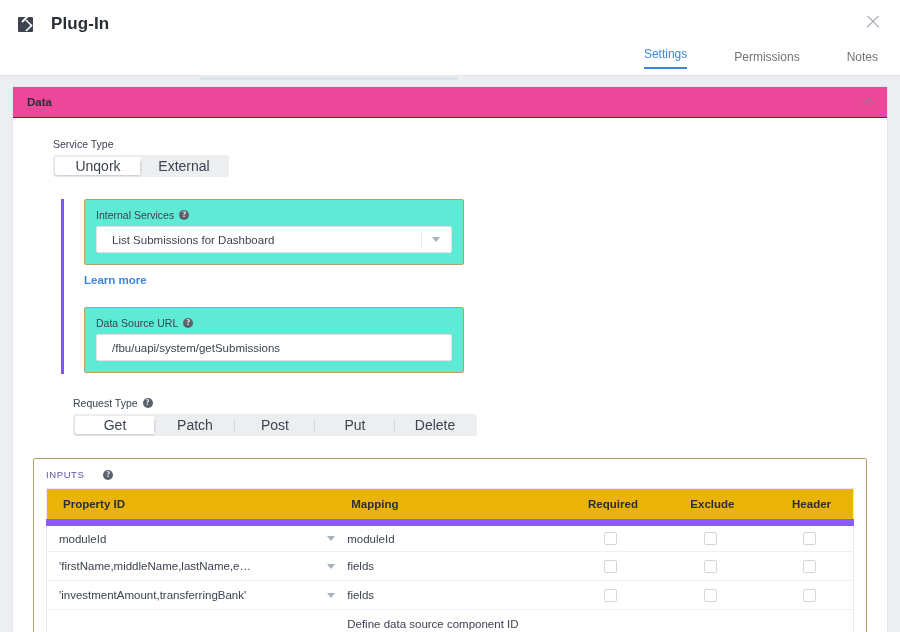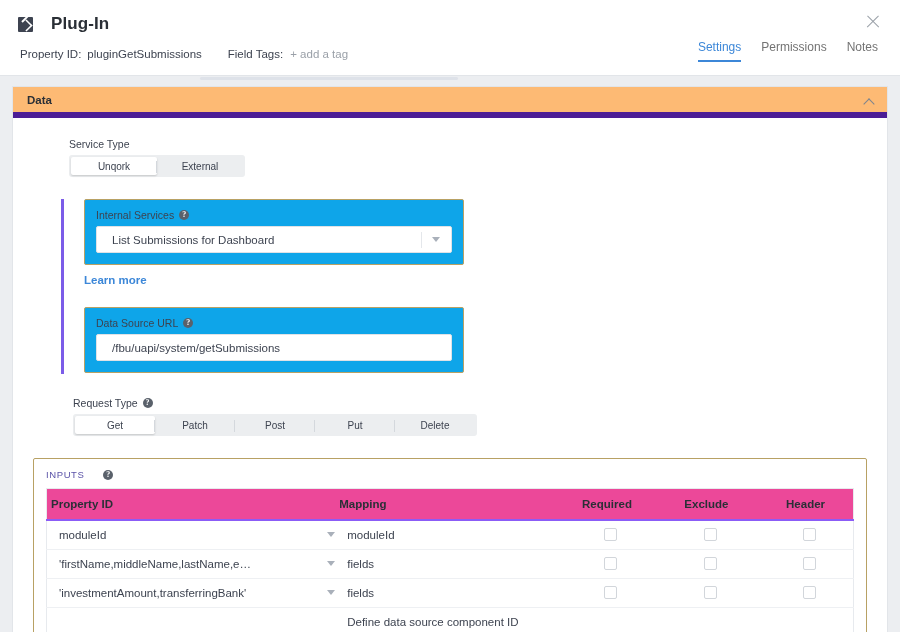--- a/index.html
+++ b/index.html
@@ -93,22 +93,22 @@
   .meta-label { color: #3d4350; }
   .meta-value { color: #3d4350; margin-left: 6px; }
   .meta-gap { width: 26px; }
   .add-tag { color: #9aa0a8; margin-left: 7px; cursor: pointer; }
 
   .tabs {
     position: absolute;
     right: 22px;
     bottom: 0;
     display: flex;
-    align-items: flex-start;
-    gap: 20px;
+    align-items: center;
+    gap: 47px;
     height: 34px;
   }
   .tab {
     font-size: 12px;
     color: #737373;
     padding-bottom: 3px;
     cursor: pointer;
     line-height: 1;
   }
   .tab.active {
@@ -137,22 +137,22 @@
   
   .data-card {
     margin: 0 12px;
     background: #ffffff;
     border: 1px solid #e2e5e9;
     min-height: 560px;
   }
 
   .data-card-header {
     height: 31px;
-    background: #fdba74;
-    border-bottom: 6px solid #4c1d95;
+    background: #ec4899;
+    border-bottom: 1px solid #4c1d95;
     display: flex;
     align-items: center;
     padding: 0 14px;
     position: relative;
   }
   .data-card-title {
     font-size: 11.5px;
     font-weight: bold;
     color: #2a2f36;
   }
@@ -195,21 +195,21 @@
 
   .seg-group {
     display: inline-flex;
     background: #eceef0;
     border-radius: 3px;
     padding: 2px;
     height: 22px;
     align-items: stretch;
   }
   .seg-btn {
-    font-size: 10px;
+    font-size: 14px;
     color: #3d4350;
     padding: 0 10px;
     display: flex;
     align-items: center;
     justify-content: center;
     cursor: pointer;
     border-radius: 2px;
     position: relative;
   }
   .seg-btn.active {
@@ -218,21 +218,21 @@
     font-weight: normal;
   }
   .seg-btn:not(.active):not(:first-child)::before {
     content: "";
     position: absolute;
     left: -1px; top: 4px;
     width: 1px; height: 12px;
     background: #d4d8dd;
   }
 
-  .service-type-wrap { padding-left: 56px; }
+  .service-type-wrap { padding-left: 40px; }
   #service-seg .seg-btn { min-width: 86px; }
 
   
   .accent-region {
     position: relative;
     margin-top: 22px;
     padding-left: 48px;
   }
   .accent-bar {
     position: absolute;
@@ -242,21 +242,21 @@
     height: 175px;
     background: #7b5ce8;
   }
 
   .gold-box {
     border: 1px solid #b8a164;
     border-radius: 2px;
     padding: 9px 11px 11px 11px;
     width: 380px;
     margin-left: 23px;
-    background: #0ea5e9;
+    background: #5eead4;
   }
 
   .input-box {
     height: 27px;
     border: 1px solid #dfe2e6;
     border-radius: 2px;
     background: #ffffff;
     display: flex;
     align-items: center;
     padding: 0 0 0 15px;
@@ -328,23 +328,23 @@
   table.inputs-table {
     width: 100%;
     border-collapse: collapse;
     border: 1px solid #e7eaee;
   }
   table.inputs-table th {
     font-size: 11.5px;
     font-weight: bold;
     color: #2a2f36;
     text-align: left;
-    padding: 9px 0 9px 4px;
-    border-bottom: 2px solid #8b5cf6;
-    background: #ec4899;
+    padding: 9px 0 9px 16px;
+    border-bottom: 7px solid #8b5cf6;
+    background: #eab308;
   }
   table.inputs-table td {
     font-size: 11.5px;
     color: #3d4350;
     padding: 0 0 0 12px;
     height: 29px;
     border-bottom: 1px solid #eef0f3;
     vertical-align: middle;
   }
   table.inputs-table tr:last-child td { border-bottom: none; }
@@ -390,27 +390,20 @@
 <body>
 
 <div class="modal-header">
   <div class="title-row">
     <span class="plugin-icon"></span>
     <span class="modal-title">Plug-In</span>
   </div>
 
   <div class="close-icon"></div>
 
-  <div class="meta-row">
-    <span class="meta-label">Property ID:</span>
-    <span class="meta-value">pluginGetSubmissions</span>
-    <span class="meta-gap"></span>
-    <span class="meta-label">Field Tags:</span>
-    <span class="add-tag">+ add a tag</span>
-  </div>
 
   <div class="tabs">
     <div class="tab active">Settings</div>
     <div class="tab">Permissions</div>
     <div class="tab">Notes</div>
   </div>
 </div>
 
 <div class="ghost-strip"></div>
 

